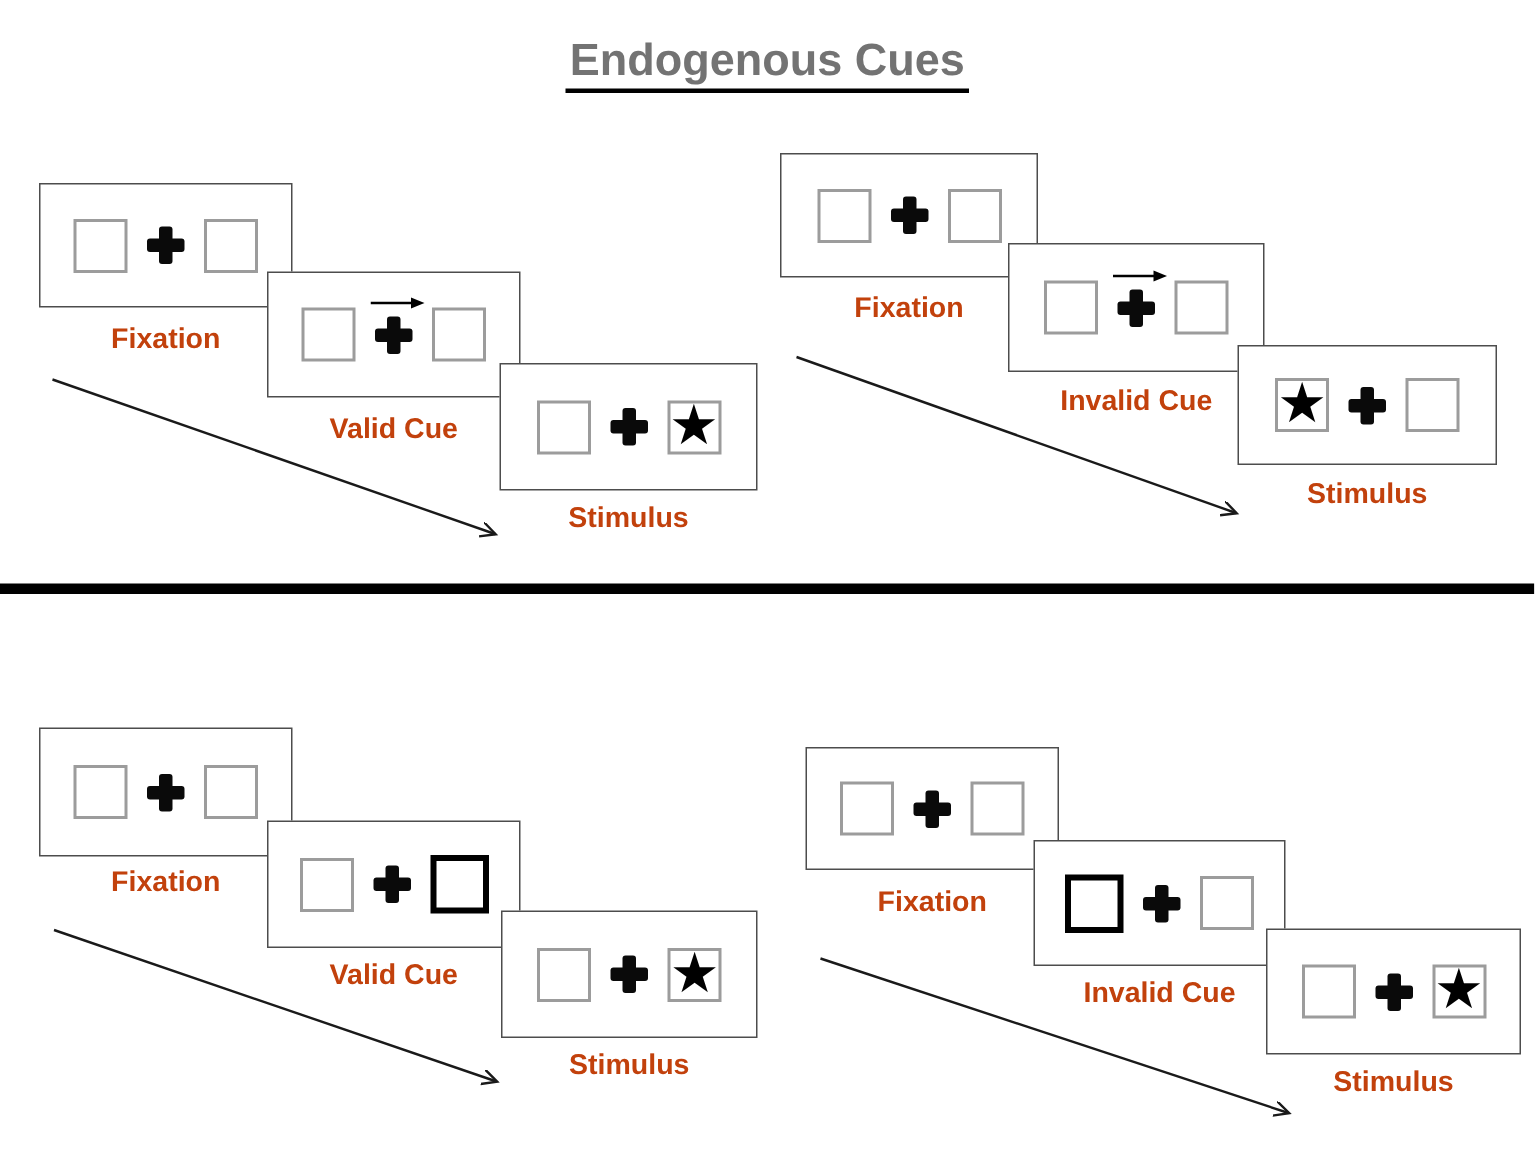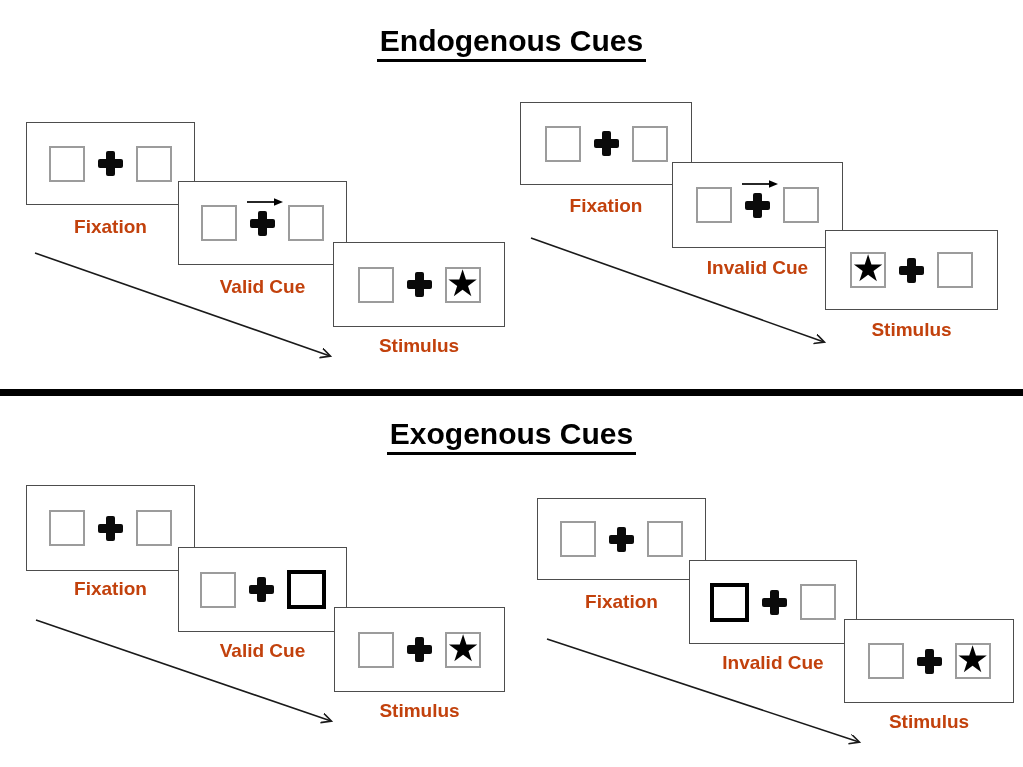--- a/index.html
+++ b/index.html
@@ -11,21 +11,21 @@
     font-family: "Liberation Sans", sans-serif;
     overflow: hidden;
   }
   .title {
     position: absolute;
     left: 0;
     width: 100%;
     text-align: center;
     font-weight: bold;
     font-size: 30px;
-    color: #000000;
+    color: #737373;
     z-index: 4;
   }
   .title > span {
     display: inline-block;
     border-bottom: 3px solid #000;
     padding: 0 3px 2px 3px;
     line-height: 1.1;
   }
   .divider {
     position: absolute;
@@ -110,21 +110,20 @@
   .group { display: contents; }
 </style>
 </head>
 <body>
 
 <div id="root">
 
   
   <div class="title" style="top:24px"><span>Endogenous Cues</span></div>
   <div class="divider" style="top:389px"></div>
-  <div class="title" style="top:417px"><span>Exogenous Cues</span></div>
 
   
   <svg class="overlay" width="1023" height="767" viewBox="0 0 1023 767">
     <defs>
       <marker id="ah" markerWidth="14" markerHeight="12" refX="9.5" refY="5" orient="auto" markerUnits="userSpaceOnUse">
         <path d="M0 0 L10 5 L0 10" fill="none" stroke="#1a1a1a" stroke-width="1.6"></path>
       </marker>
     </defs>
     <line x1="35" y1="253" x2="330" y2="356" stroke="#1a1a1a" stroke-width="1.6" marker-end="url(#ah)"></line>
     <line x1="531" y1="238" x2="824" y2="342" stroke="#1a1a1a" stroke-width="1.6" marker-end="url(#ah)"></line>

